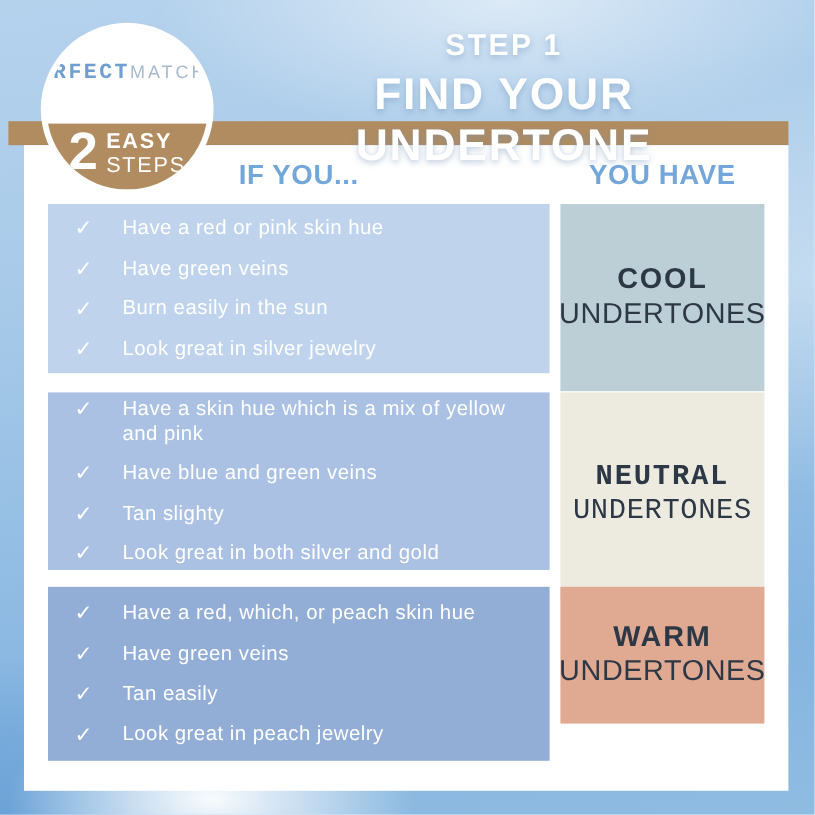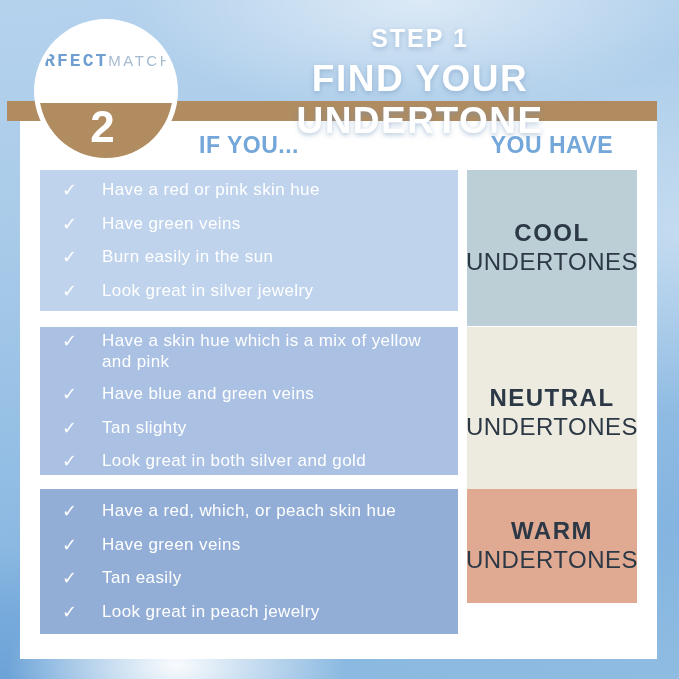--- a/index.html
+++ b/index.html
@@ -46,21 +46,21 @@
   .row1{top:170px;height:141px;background:#bfd3ec;}
   .row2{top:327px;height:148px;background:#aac1e3;}
   .row3{top:489px;height:145px;background:#93aed6;}
   .item{display:flex;align-items:flex-start;color:#fff;}
   .check{width:20px;flex:0 0 20px;font-size:18px;font-weight:bold;line-height:1.25;margin-right:20px;}
   .item-text{font-size:17px;line-height:1.25;letter-spacing:0.4px;max-width:330px;}
   
   .result{position:absolute;left:467px;width:170px;display:flex;flex-direction:column;
     align-items:center;justify-content:center;color:#2c3845;text-align:center;}
   .result.r1{top:170px;height:156px;background:#bccfd6;}
-  .result.r2{top:327px;height:172px;background:#edebe0;}
+  .result.r2{top:327px;height:172px;background:#edebe0;font-family:Liberation Mono, monospace;}
   .result.r3{top:489px;height:114px;background:#e0a992;}
   .result-line1{font-size:24px;font-weight:bold;letter-spacing:1.5px;line-height:1.2;}
   .result-line2{font-size:24px;letter-spacing:0.5px;line-height:1.2;}
 </style>
 </head>
 <body>
 
 <div class="stage">
 
   <div class="tan-bar"></div>
@@ -74,20 +74,24 @@
 
   <div class="badge">
     <div class="badge-inner">
       <div class="badge-top">
         <div class="badge-line1">YOUR</div>
         <div class="badge-line2">PERFECT</div>
         <div class="badge-line3">MATCH</div>
       </div>
       <div class="badge-chord">
         <div class="badge-num">2</div>
+        <div class="badge-steps">
+          <span class="easy">EASY</span>
+          <span class="steps">STEPS</span>
+        </div>
       </div>
     </div>
   </div>
 
   <div class="col-header left">IF YOU...</div>
   <div class="col-header right">YOU HAVE</div>
 
   <div class="criteria row1">
     <div class="item">
       <span class="check">✓</span>

